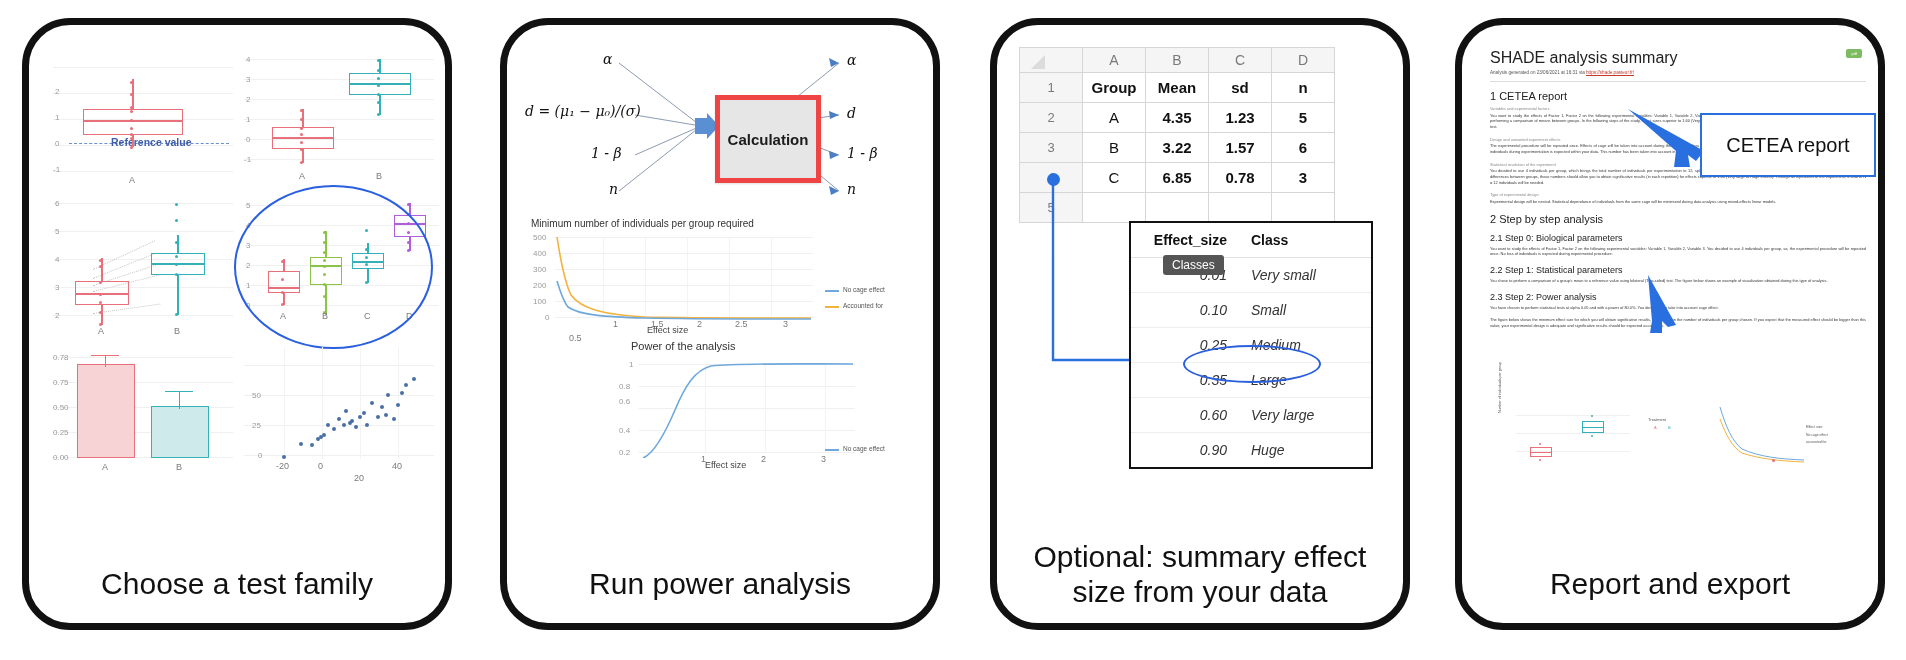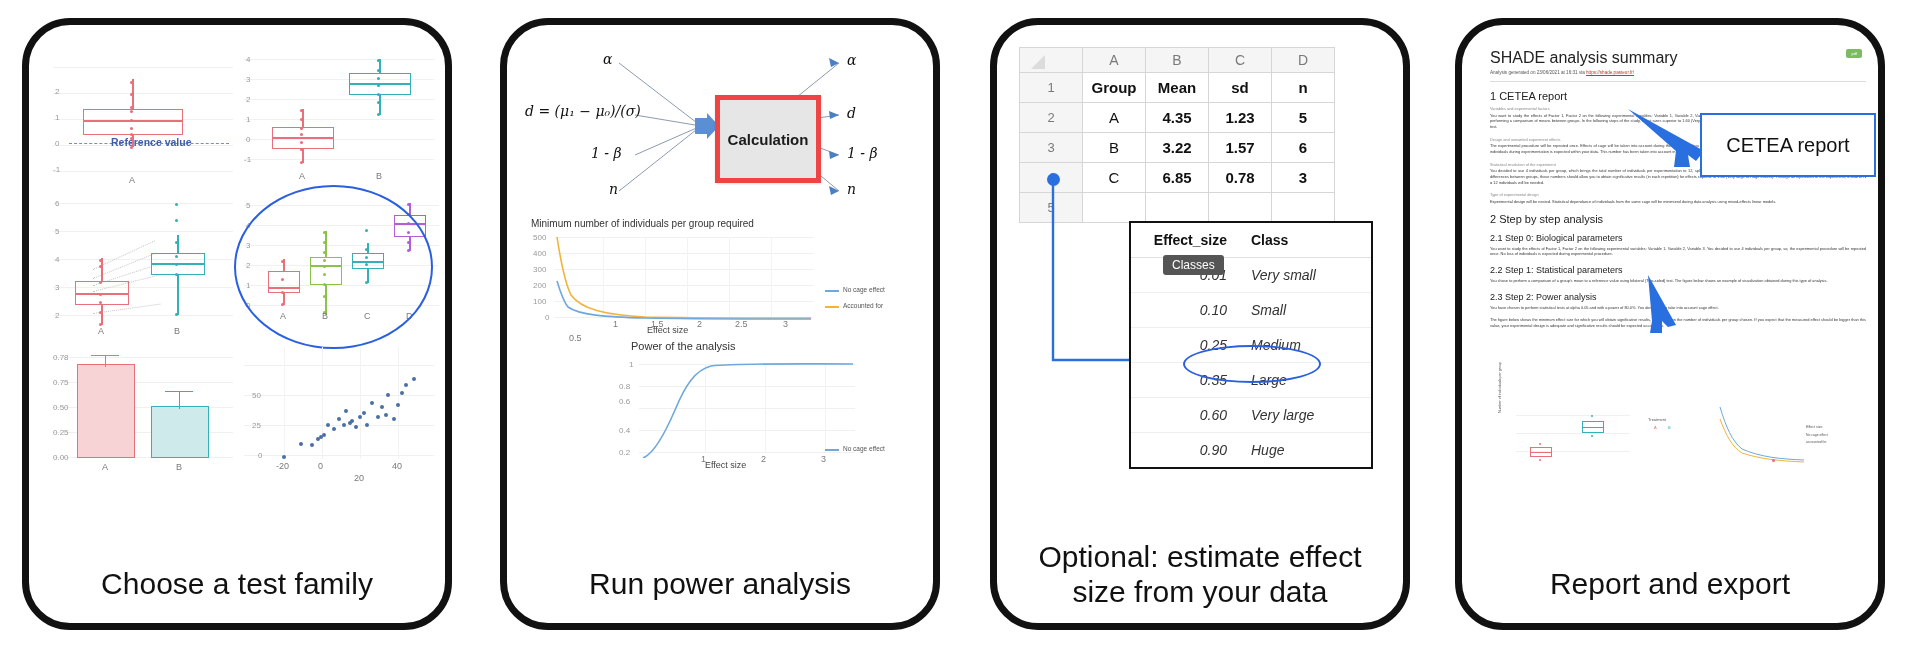--- a/index.html
+++ b/index.html
@@ -519,21 +519,21 @@
             <td class="cls" style="border-bottom:none;">Huge</td>
           </tr>
         </tbody>
           </table>
       </div>
       <div class="tooltip" style="left:166px;top:230px;">Classes</div>
       <div class="ellipse" style="left:186px;top:320px;width:134px;height:34px;"></div>
 
     </div>
     <div class="caption capt2">
-      <div>Optional: estimate effect</div>
+      <div>Optional: summary effect</div>
       <div>size from your data</div>
     </div>
   </div>
 
   <div class="panel" id="p4">
     <div class="body">
       <div class="greenchip">pdf</div>
       <div class="doc">
         <div class="dtitle">SHADE analysis summary</div>
         <div class="dsub"><span>Analysis generated on 23/06/2021 at 16:31 via </span><a href="#">https://shade.pasteur.fr/</a></div>

